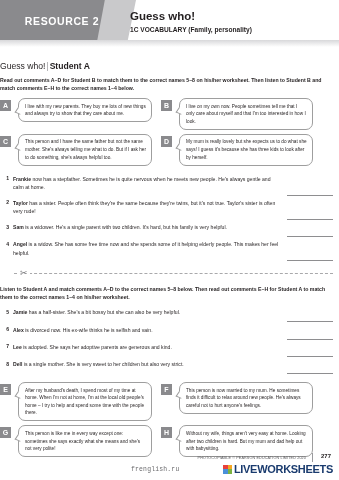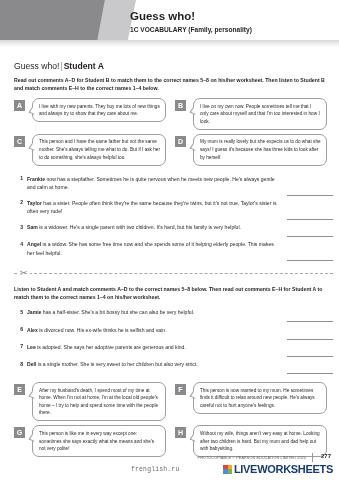--- a/index.html
+++ b/index.html
@@ -244,29 +244,30 @@
     margin-right: 1.5px;
   }
   .lw-mark i { display: block; }
   .lw-text {
     font-size: 11px;
     font-weight: bold;
     color: #1a3b6e;
     letter-spacing: -0.3px;
   }
 
-  .pad { padding-left: 14px; padding-right: 6px; }
+  .pad { padding-right: 6px; }
 </style>
 </head>
 <body>
 
 <div class="header">
   <div class="hdr-dark"></div>
   <div class="hdr-mid"></div>
   <div class="hdr-shadow"></div>
+  <div class="hdr-resource">RESOURCE 2</div>
   <div class="hdr-title">Guess who!</div>
   <div class="hdr-sub">1C VOCABULARY (Family, personality)</div>
 </div>
 
 <div class="pad" style="margin-top:14px;">
   <div class="section-title">
     <span class="who">Guess who!</span><span class="bar">|</span><span>Student A</span>
   </div>
   <div class="instructions" style="margin-top:5px;">Read out comments A–D for Student B to match them to the correct names 5–8 on his/her worksheet. Then listen to Student B and match comments E–H to the correct names 1–4 below.</div>
 

